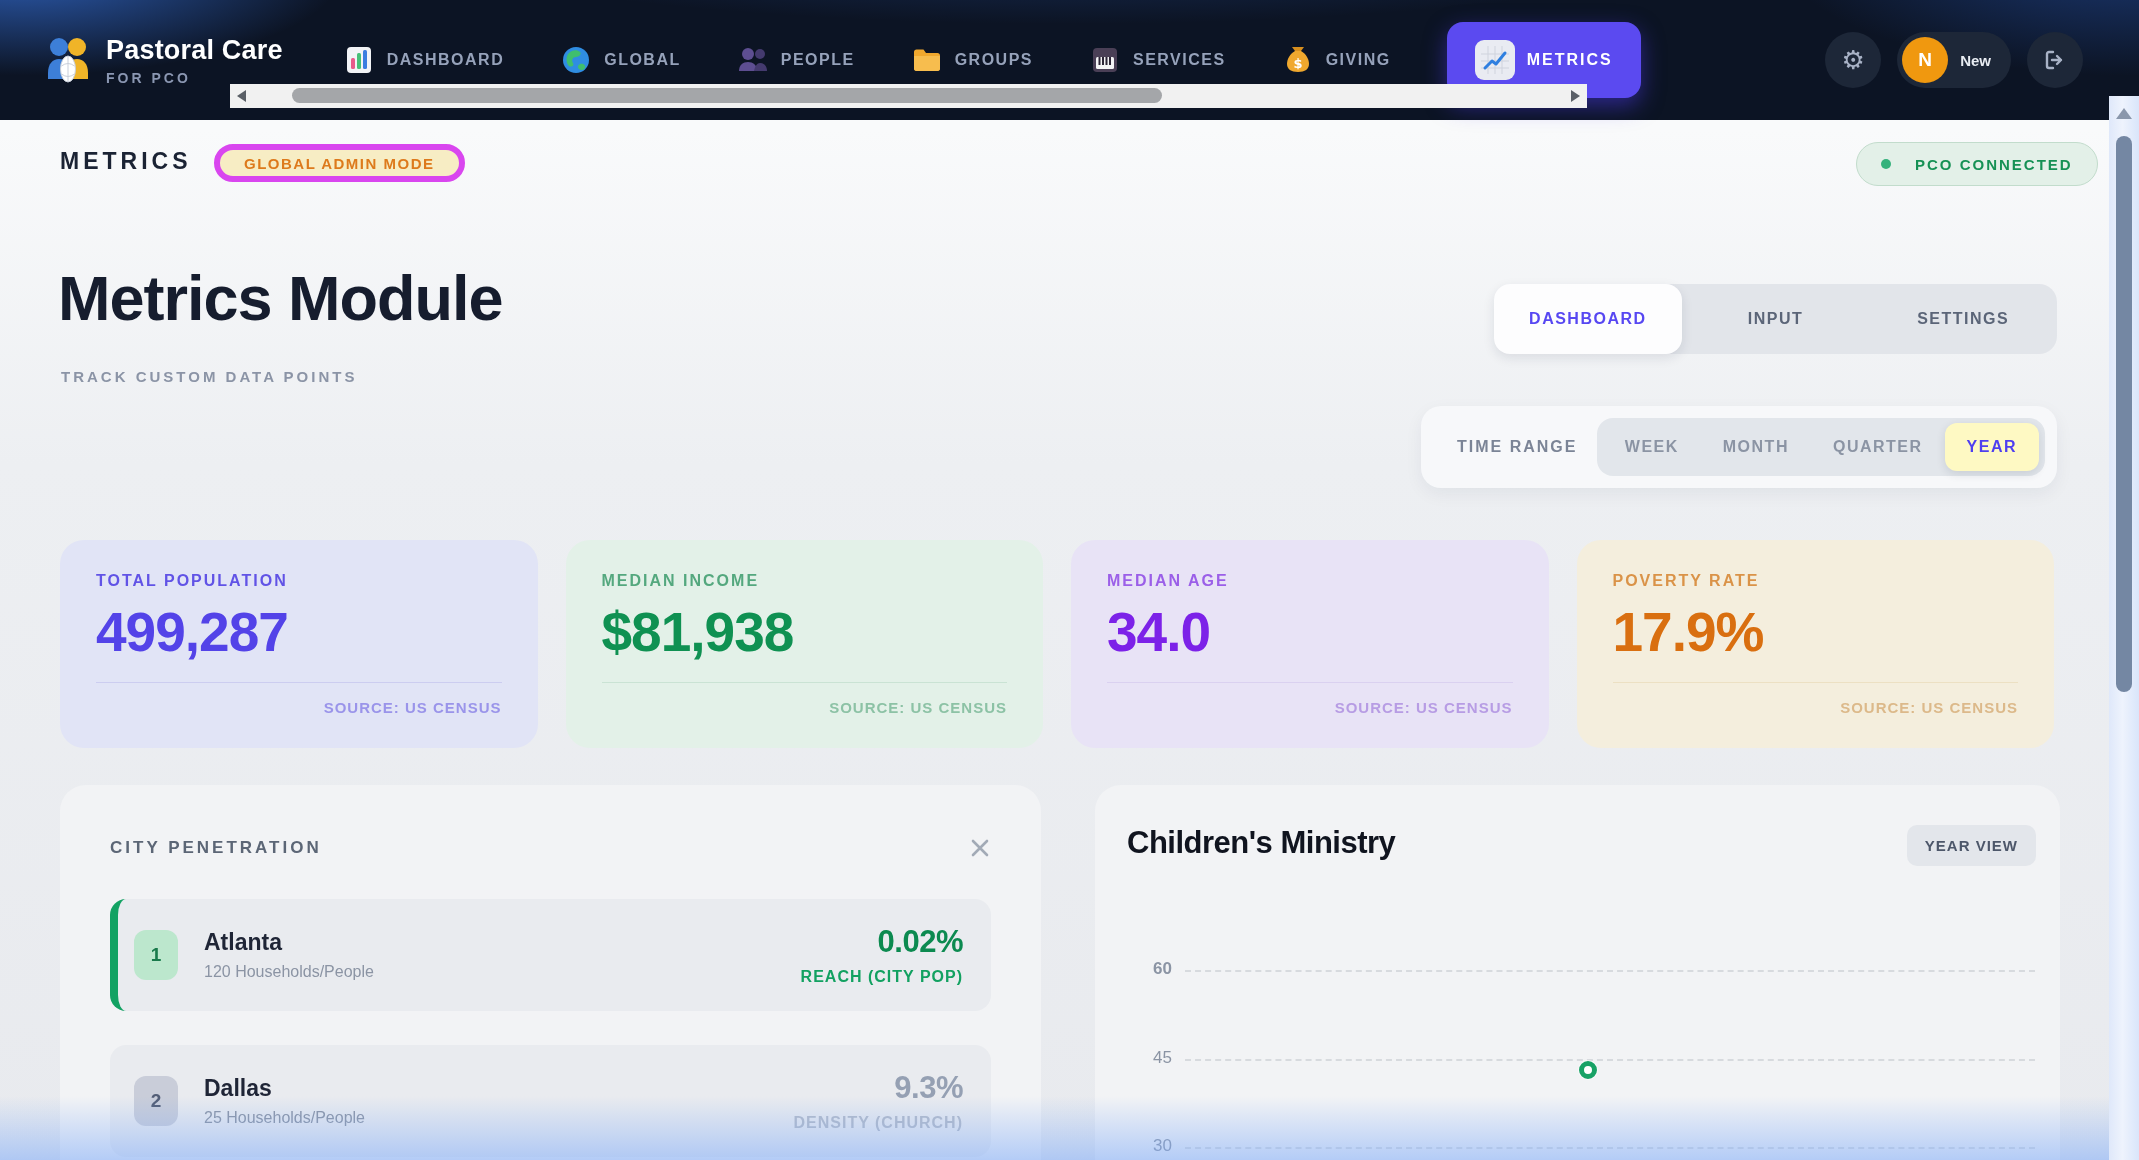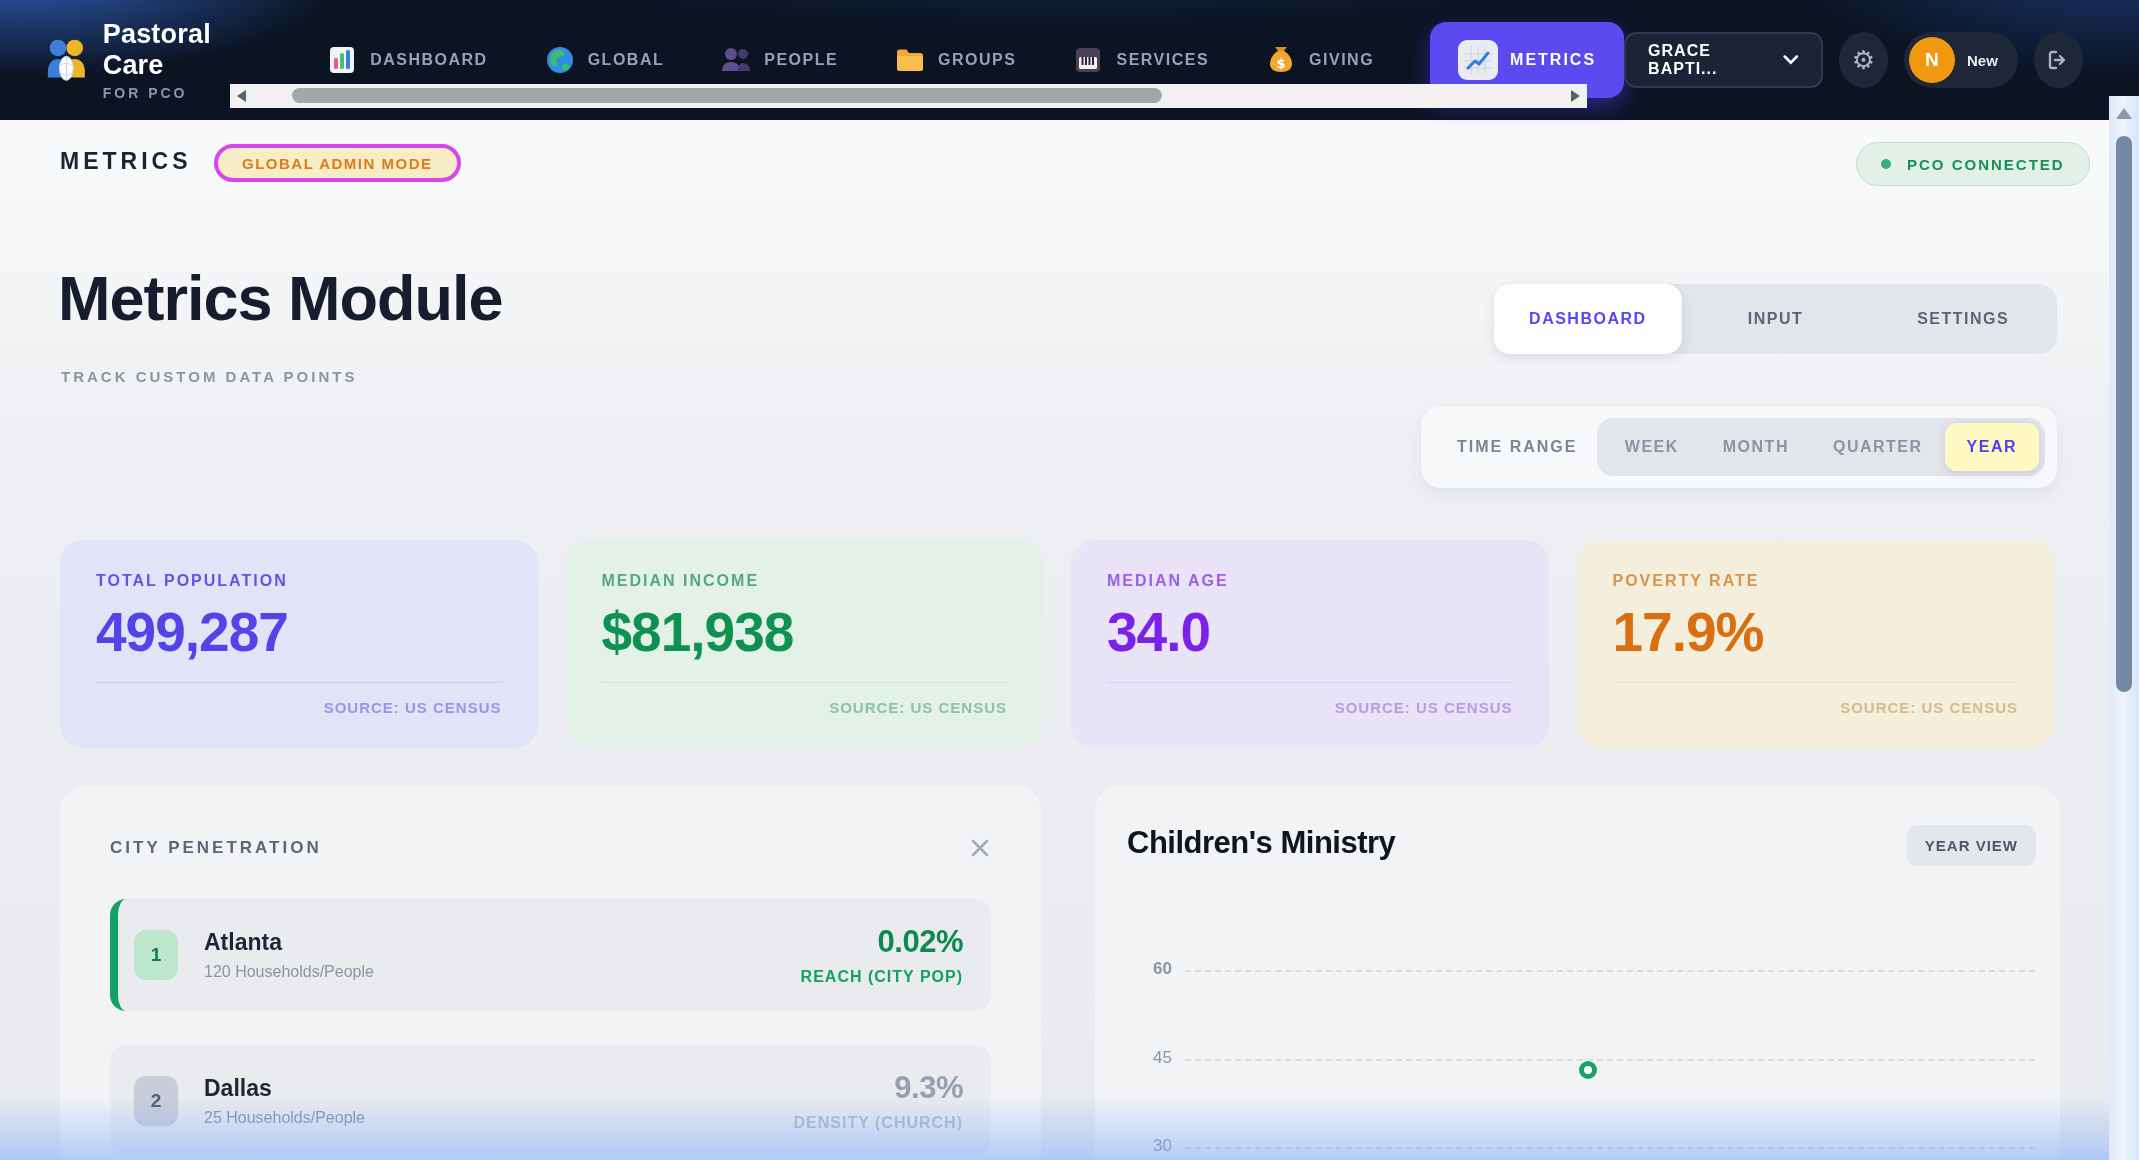--- a/index.html
+++ b/index.html
@@ -50,25 +50,25 @@
   .tri { width:0; height:0; position:absolute; top:6px; }
   .tri-left { left:7px; border-top:6px solid transparent; border-bottom:6px solid transparent;
     border-right:9px solid #5a5f66; }
   .tri-right { right:7px; border-top:6px solid transparent; border-bottom:6px solid transparent;
     border-left:9px solid #5a5f66; }
 
   
   .page-title { position:absolute; left:60px; top:148px; font-size:23px; font-weight:800;
     letter-spacing:4px; color:#1b2334; }
   .admin-badge { position:absolute; left:214px; top:144px; height:38px; padding:0 24px;
-    background:#f7edc4; border:4px solid #d946ef; border-radius:19px; display:flex;
+    background:#f7edc4; border:6px solid #d946ef; border-radius:19px; display:flex;
     align-items:center; color:#dd7a1c; font-size:15px; font-weight:800; letter-spacing:1.5px; }
   .pco-pill { position:absolute; left:1856px; top:142px; height:44px; padding:0 24px;
     background:#e3f0e8; border:1.5px solid #c2dccc; border-radius:22px; display:flex;
-    align-items:center; gap:16px; }
+    align-items:center; gap:24px; }
   .pco-dot { width:10px; height:10px; border-radius:50%; background:#35b27c; }
   .pco-text { color:#169155; font-size:15px; font-weight:800; letter-spacing:2px; }
 
   
   .module-title { position:absolute; left:58px; top:262px; font-size:63px; font-weight:800;
     letter-spacing:-1px; color:#161d2e; }
   .module-sub { position:absolute; left:61px; top:342px; font-size:15px; font-weight:700;
     letter-spacing:3px; color:#8b94a6;margin-top:26px; }
   .tabs { position:absolute; left:1494px; top:284px; width:563px; height:70px;
     background:#e2e5ea; border-radius:18px; display:flex; align-items:stretch; padding:0; }
@@ -228,26 +228,20 @@
             <rect x="1" y="1" width="28" height="28" rx="5" fill="#e9ebf2"></rect>
             <path d="M8 1v28M15 1v28M22 1v28M1 9h28M1 16h28M1 23h28" stroke="#cfd3dd" stroke-width="1"></path>
             <path d="M5 23l7-7 4 3 9-11" stroke="#2f7fe0" stroke-width="3" fill="none" stroke-linecap="round" stroke-linejoin="round"></path>
           </svg>
       </span>
       <span class="nav-label">METRICS</span>
     </div>
   </div>
 
   <div class="nav-right">
-    <div class="org-pill">
-      <span class="org-label">GRACE BAPTI...</span>
-      <svg width="18" height="12" viewBox="0 0 18 12">
-          <path d="M2 2l7 7 7-7" stroke="#fff" stroke-width="3" fill="none" stroke-linecap="round"></path>
-        </svg>
-    </div>
     <div class="round-btn">
       <span class="gear-glyph">⚙</span>
     </div>
     <div class="user-pill">
       <span class="avatar">N</span>
       <span class="user-name">New</span>
     </div>
     <div class="round-btn">
       <svg width="24" height="24" viewBox="0 0 24 24">
           <path d="M10 4H6a2 2 0 00-2 2v12a2 2 0 002 2h4" stroke="#a8b2c6" stroke-width="2.4" fill="none" stroke-linecap="round"></path>

